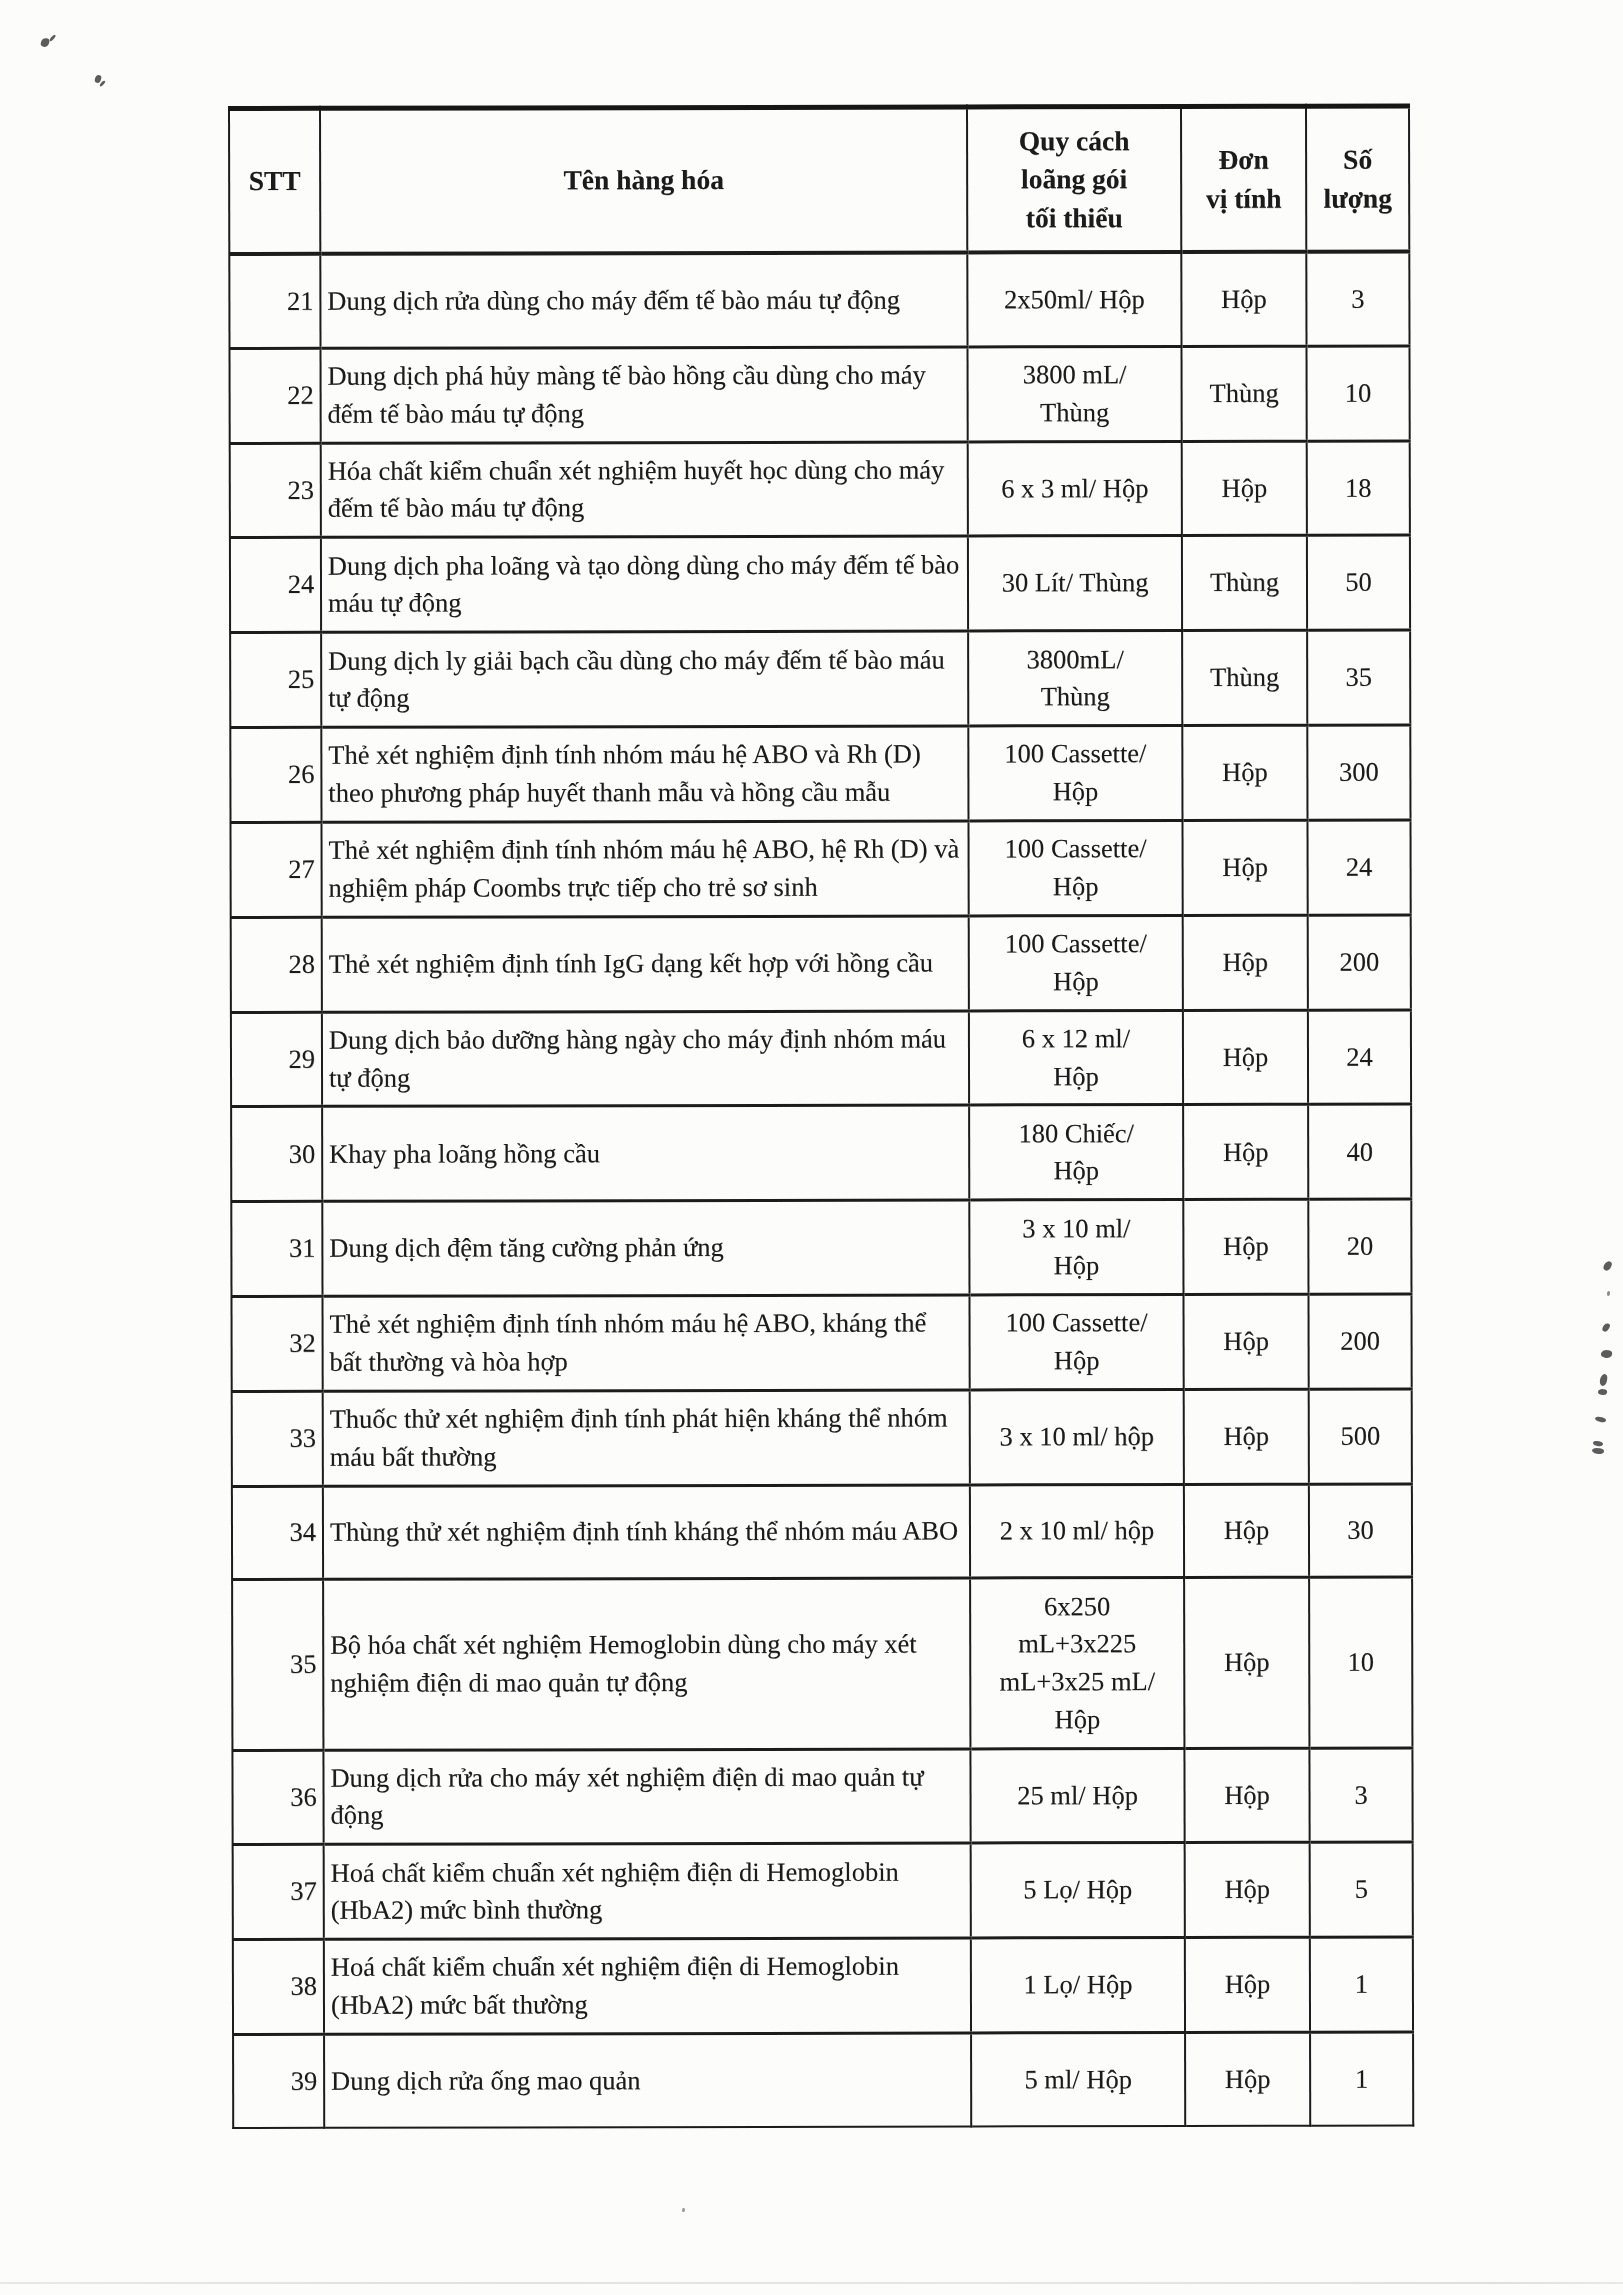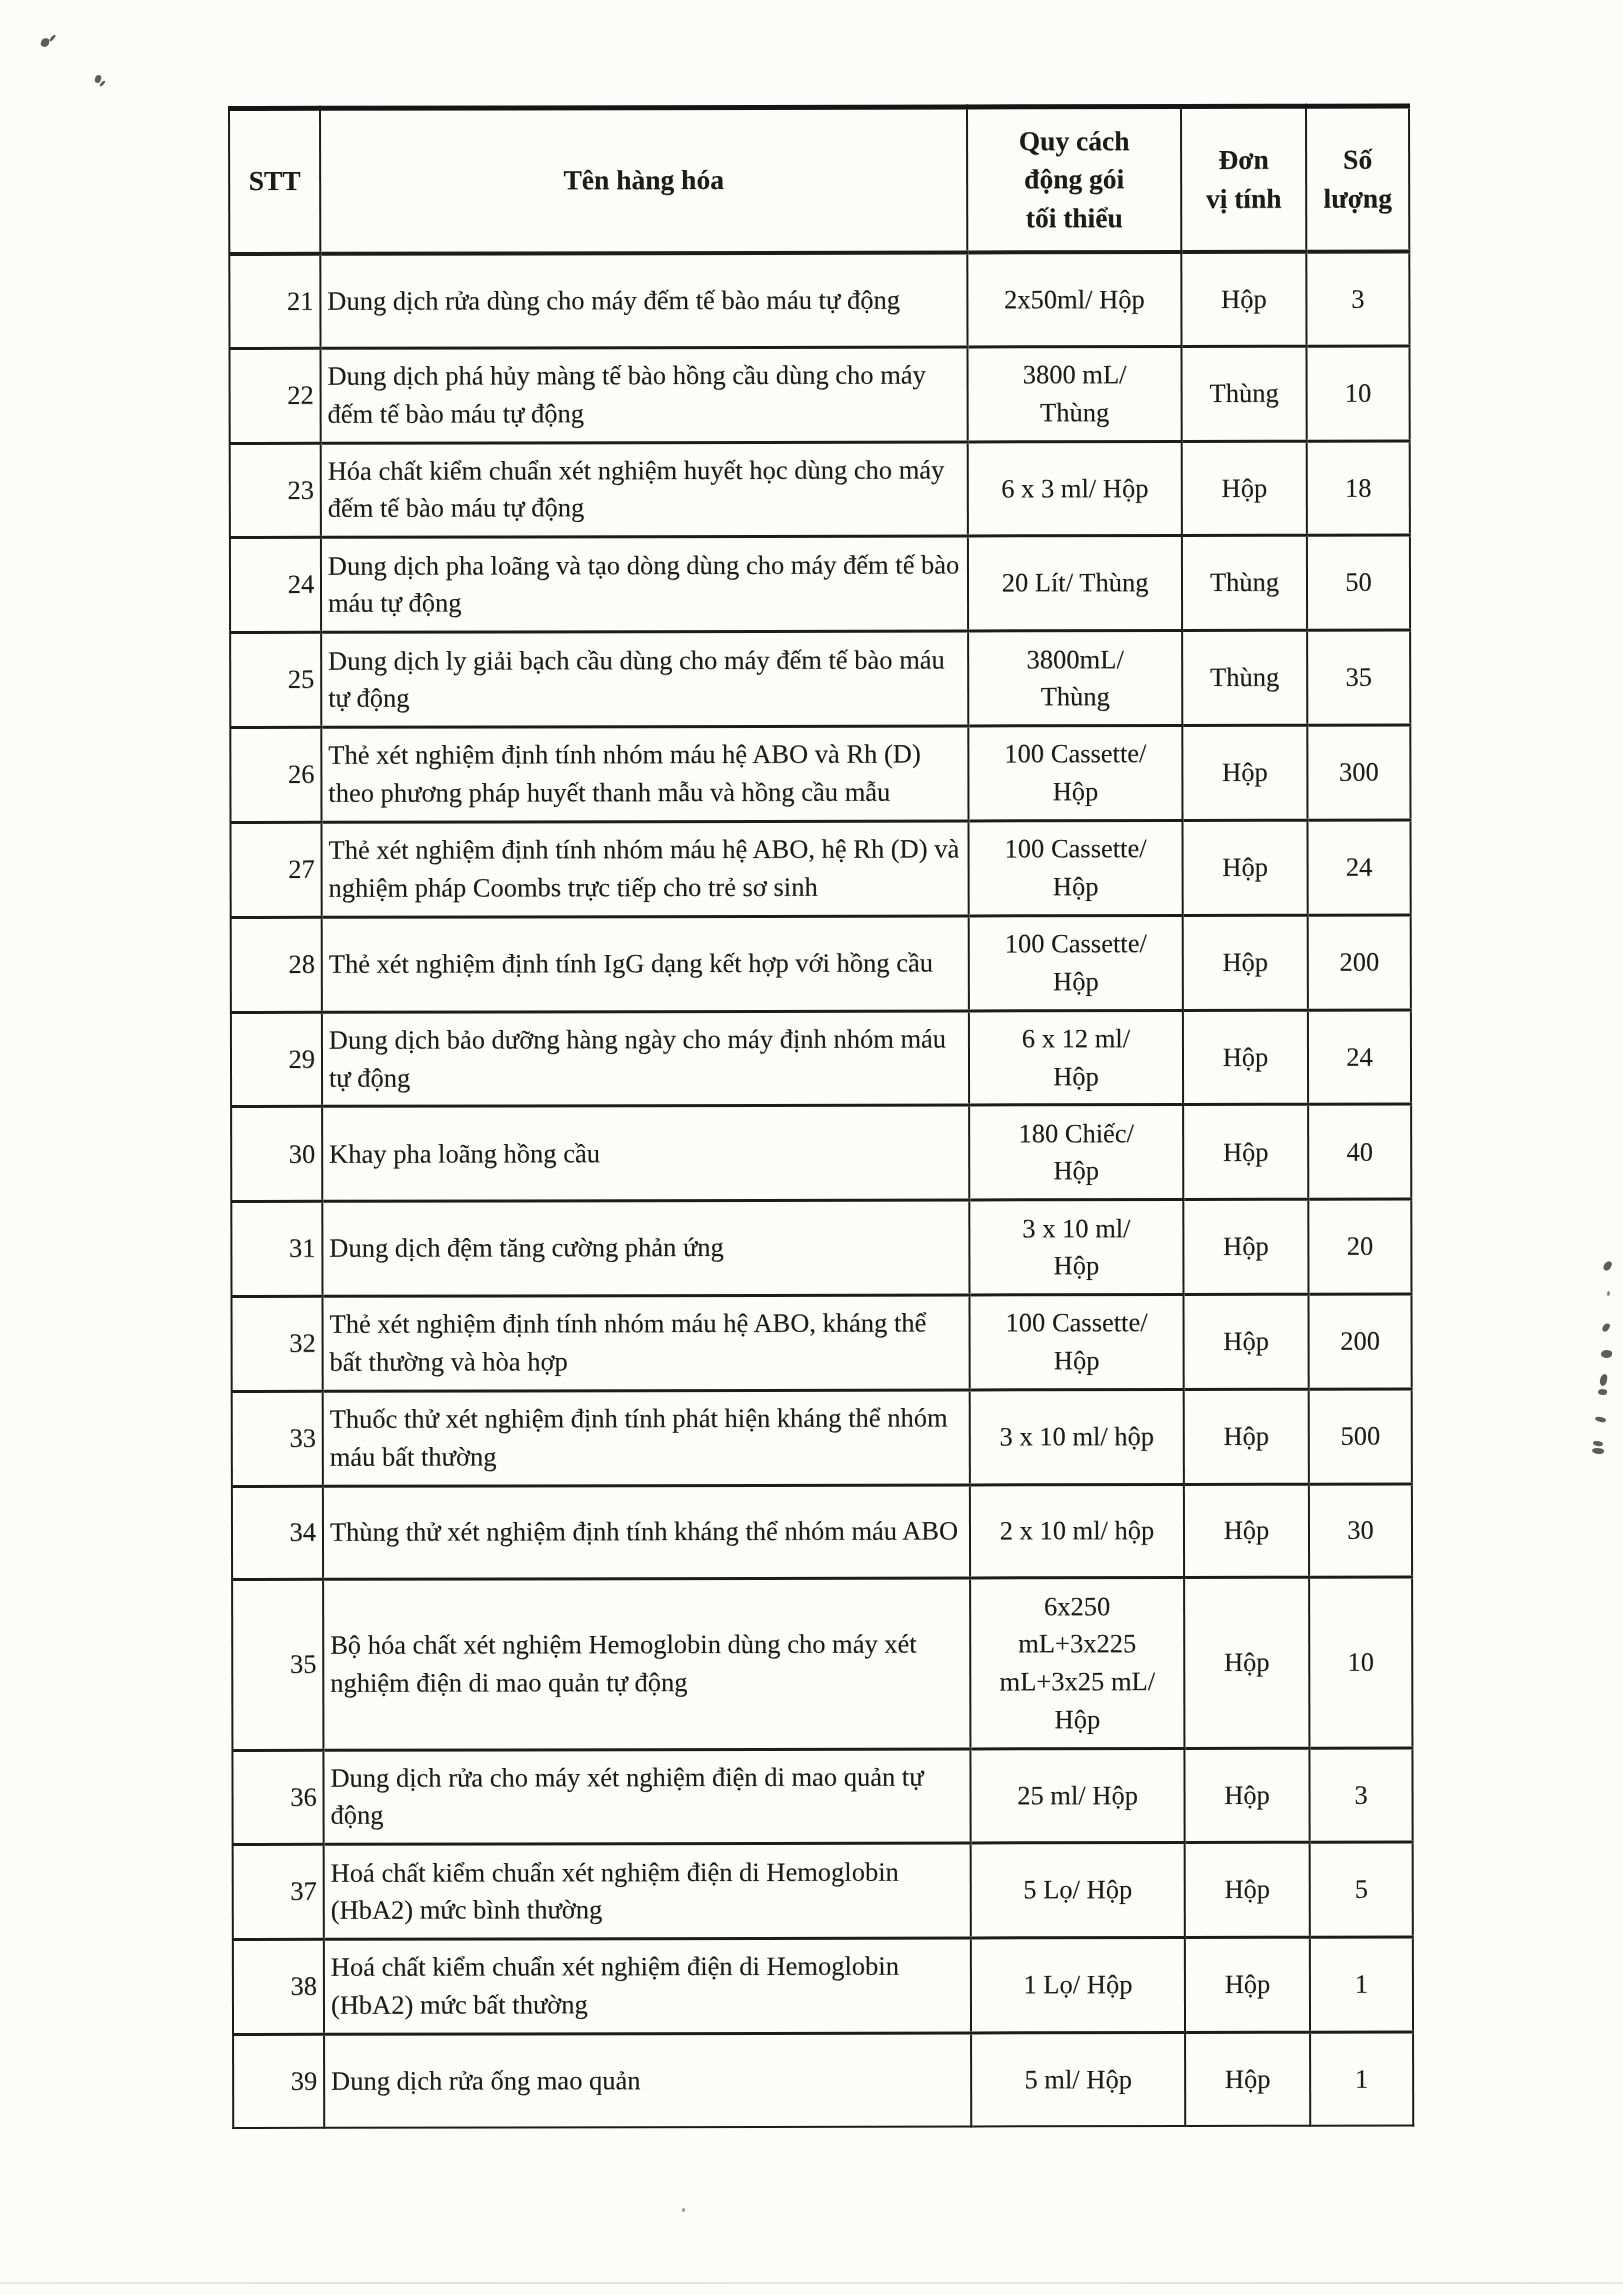--- a/index.html
+++ b/index.html
@@ -103,21 +103,21 @@
       <col style="width:647px">
       <col style="width:214px">
       <col style="width:125px">
       <col style="width:103px">
     </colgroup>
     <thead>
       <tr>
         <th>STT</th>
         <th>Tên hàng hóa</th>
         <th>Quy cách
-động gói
+loãng gói
 tối thiểu</th>
         <th>Đơn
 vị tính</th>
         <th>Số
 lượng</th>
       </tr>
     </thead>
     <tbody>
         <tr>
           <td class="c-stt">21</td>
@@ -137,21 +137,21 @@
         <tr>
           <td class="c-stt">23</td>
           <td class="c-name">Hóa chất kiểm chuẩn xét nghiệm huyết học dùng cho máy đếm tế bào máu tự động</td>
           <td class="c-spec">6 x 3 ml/ Hộp</td>
           <td class="c-unit">Hộp</td>
           <td class="c-qty">18</td>
         </tr>
         <tr>
           <td class="c-stt">24</td>
           <td class="c-name">Dung dịch pha loãng và tạo dòng dùng cho máy đếm tế bào máu tự động</td>
-          <td class="c-spec">20 Lít/ Thùng</td>
+          <td class="c-spec">30 Lít/ Thùng</td>
           <td class="c-unit">Thùng</td>
           <td class="c-qty">50</td>
         </tr>
         <tr>
           <td class="c-stt">25</td>
           <td class="c-name">Dung dịch ly giải bạch cầu dùng cho máy đếm tế bào máu tự động</td>
           <td class="c-spec">3800mL/
 Thùng</td>
           <td class="c-unit">Thùng</td>
           <td class="c-qty">35</td>

